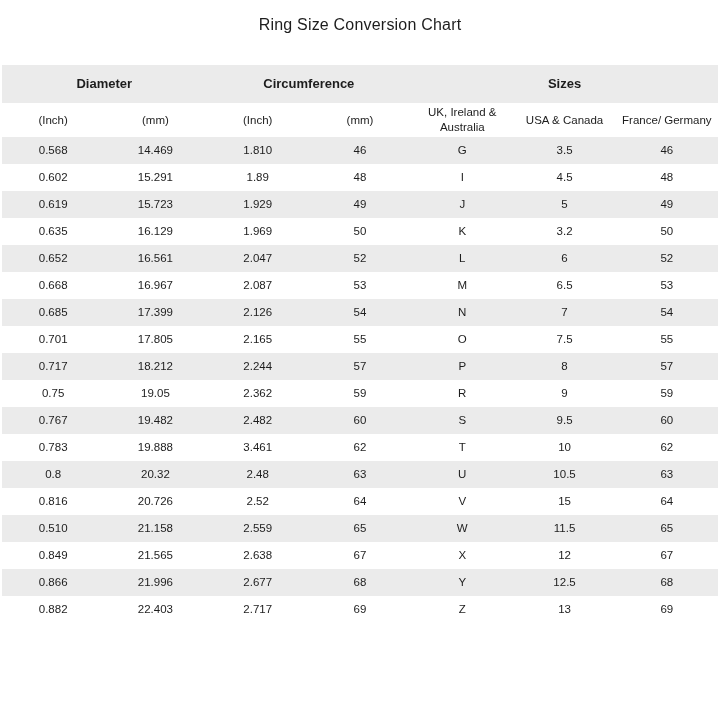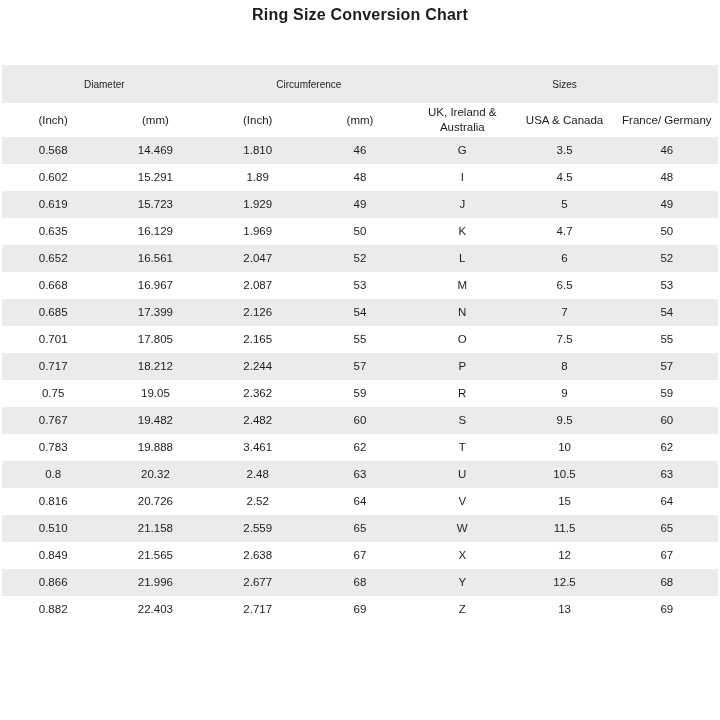--- a/index.html
+++ b/index.html
@@ -15,24 +15,24 @@
   }
   body {
     width: 720px;
     height: 720px;
     font-family: "Liberation Sans", sans-serif;
     color: var(--text);
     overflow: hidden;
   }
   .page-title {
     height: 65px;
-    padding-top: 6px;
+    padding-top: 16px;
     text-align: center;
     font-size: 16px;
-    font-weight: bold;
+    font-weight: normal;
     letter-spacing: 0.2px;
   }
   table.conversion-table {
     width: 716px;
     margin: 0 2px;
     border-collapse: collapse;
     table-layout: fixed;
   }
   th, td {
     padding: 0 2px;
@@ -40,22 +40,22 @@
     vertical-align: middle;
     font-weight: normal;
     font-size: 11.5px;
     line-height: 1.3;
   }
   tr.group-header-row {
     height: 38px;
     background: var(--stripe);
   }
   tr.group-header-row th {
-    font-weight: normal;
-    font-size: 10px;
+    font-weight: bold;
+    font-size: 13px;
     margin-left: 37px;
   }
   tr.column-header-row {
     height: 34px;
     background: var(--bg);
   }
   tbody tr {
     height: 27px;
   }
   tbody tr:nth-child(odd) {
@@ -123,21 +123,21 @@
         <td>J</td>
         <td>5</td>
         <td>49</td>
       </tr>
       <tr>
         <td>0.635</td>
         <td>16.129</td>
         <td>1.969</td>
         <td>50</td>
         <td>K</td>
-        <td>4.7</td>
+        <td>3.2</td>
         <td>50</td>
       </tr>
       <tr>
         <td>0.652</td>
         <td>16.561</td>
         <td>2.047</td>
         <td>52</td>
         <td>L</td>
         <td>6</td>
         <td>52</td>

